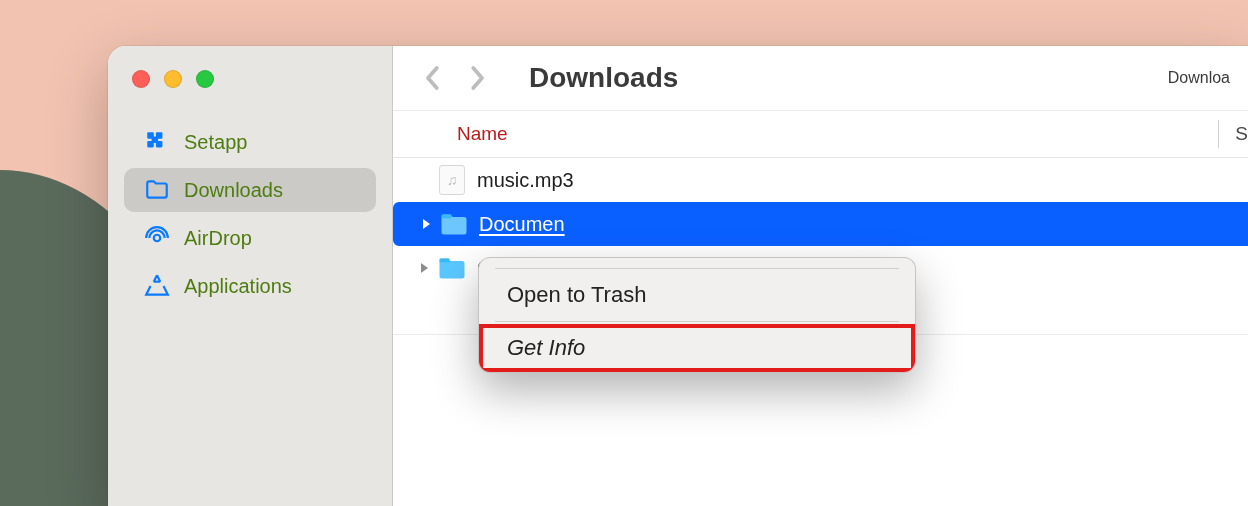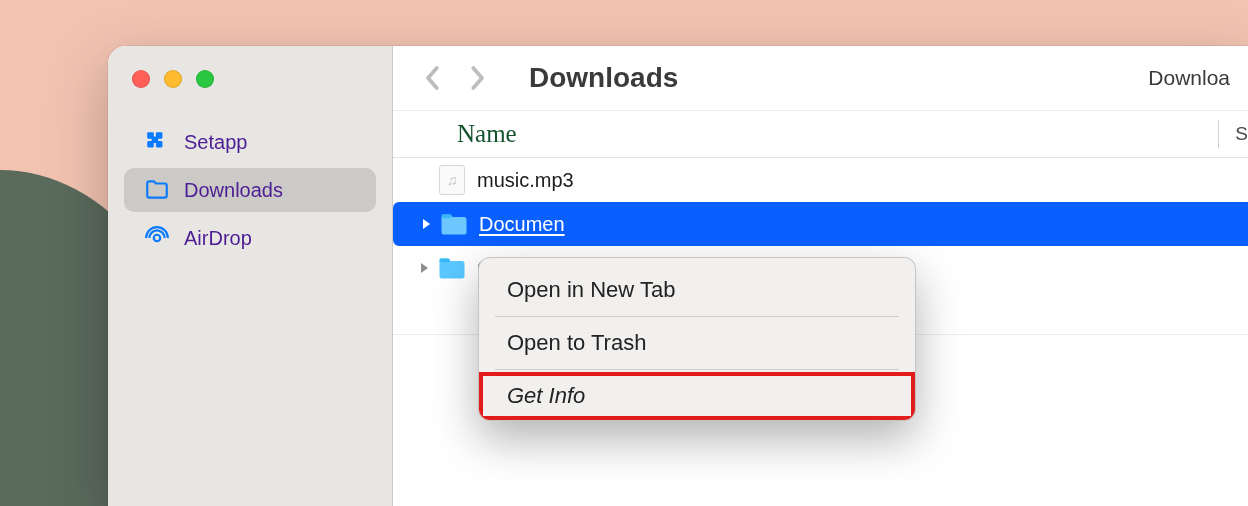--- a/index.html
+++ b/index.html
@@ -36,38 +36,38 @@
   .tl.green { background:#28c840; }
 
   .section-title { font-size: 16px; font-weight: 600; color: #8c8c8c; padding: 0 0 8px 24px; }
 
   .side-item {
     display: flex; align-items: center; gap: 14px;
     height: 44px;
     padding: 0 14px 0 20px;
     margin: 4px 16px;
     border-radius: 10px;
-    font-size: 20px; color: #4c1d95;
+    font-size: 20px; color: #4d7c0f;
     cursor: default;
   }
   .side-item.selected { background: rgba(0,0,0,.12); }
   .side-icon { width: 26px; height: 26px; display: inline-flex; align-items:center; justify-content:center; color:#0a7aff; }
   .side-icon svg { width: 26px; height: 26px; }
 
   
   .main { flex: 1; display: flex; flex-direction: column; background:#fff; }
   .toolbar { display:flex; align-items:center; gap: 0; height: 64px; padding: 0 28px 0 18px; }
   .nav-btn { width: 44px; height: 44px; display:flex; align-items:center; justify-content:center; color:#bdbdbd; cursor: default; }
   .nav-btn svg { width: 22px; height: 30px; }
   .title { font-size: 28px; font-weight: 700; color:#3a3a3a; margin-left: 30px; }
   .spacer { flex: 1; }
-  .right-tool { font-size: 21px; color:#3a3a3a; margin-right: -10px; }
+  .right-tool { font-size: 16px; color:#3a3a3a; margin-right: -10px; }
 
   .header-row { display:flex; align-items:center; height:48px; border-top:1px solid rgba(0,0,0,.08); border-bottom:1px solid rgba(0,0,0,.10); padding: 0 0 0 64px; }
-  .col-name { font-size: 25px; color:#14532d;font-family:Liberation Serif, serif; }
+  .col-name { font-size: 19px; color:#b91c1c; }
   .header-divider-right { margin-left:auto; width:1px; height:60%; background:#d0d0d0; margin-right:4px; }
   .col-s { padding-left:12px; padding-right:0; font-size:19px; color:#474747; }
 
   .file-list { position: relative; flex:1; }
   .row { display:flex; align-items:center; height:44px; padding-left:20px; font-size:20px; color:#1d1d1d; }
   .row .disclosure { width: 22px; color:#808080; display:flex; justify-content:center; align-items:center; }
   .row .disclosure svg{ width:12px; height:12px; }
   .row .disclosure.none { opacity:0; }
   .row .file-icon { width: 30px; height:30px; margin: 0 10px 0 2px; display:inline-flex; align-items:center; justify-content:center; }
   .row.selected { color:#fff; }
@@ -157,20 +157,31 @@
       <span class="side-icon">
         <svg viewBox="0 0 24 24" fill="none" stroke="#0a7aff" stroke-width="2">
             <circle cx="12" cy="12" r="3"></circle>
             <path d="M5 12a7 7 0 0 1 14 0"></path>
             <path d="M2 12a10 10 0 0 1 20 0"></path>
           </svg>
       </span>
       <span>AirDrop</span>
     </div>
 
+    <div class="side-item">
+      <span class="side-icon">
+        <svg viewBox="0 0 24 24" fill="none" stroke="#0a7aff" stroke-width="2">
+            <path d="M12 2l3 6"></path>
+            <path d="M12 2l-3 6"></path>
+            <path d="M6 12l-4 8h20l-4-8"></path>
+            <path d="M9 8h6"></path>
+          </svg>
+      </span>
+      <span>Applications</span>
+    </div>
   </aside>
 
   <section class="main">
     <div class="toolbar">
       <div class="nav-btn">
         <svg viewBox="0 0 16 24" fill="none" stroke="currentColor" stroke-width="3" stroke-linecap="round" stroke-linejoin="round">
             <polyline points="11,4 4,12 11,20"></polyline>
           </svg>
       </div>
       <div class="nav-btn">
@@ -232,18 +243,17 @@
         </span>
         <span class="label">Obsidian</span>
       </div>
 
       <div class="list-divider"></div>
     </div>
   </section>
 </div>
 
 <div class="context-menu">
-  <div class="menu-item">Open in New Tab</div>
   <div class="menu-sep"></div>
   <div class="menu-item">Open to Trash</div>
   <div class="menu-sep"></div>
   <div class="menu-item highlight">Get Info</div>
 </div>
 
 </body></html>

